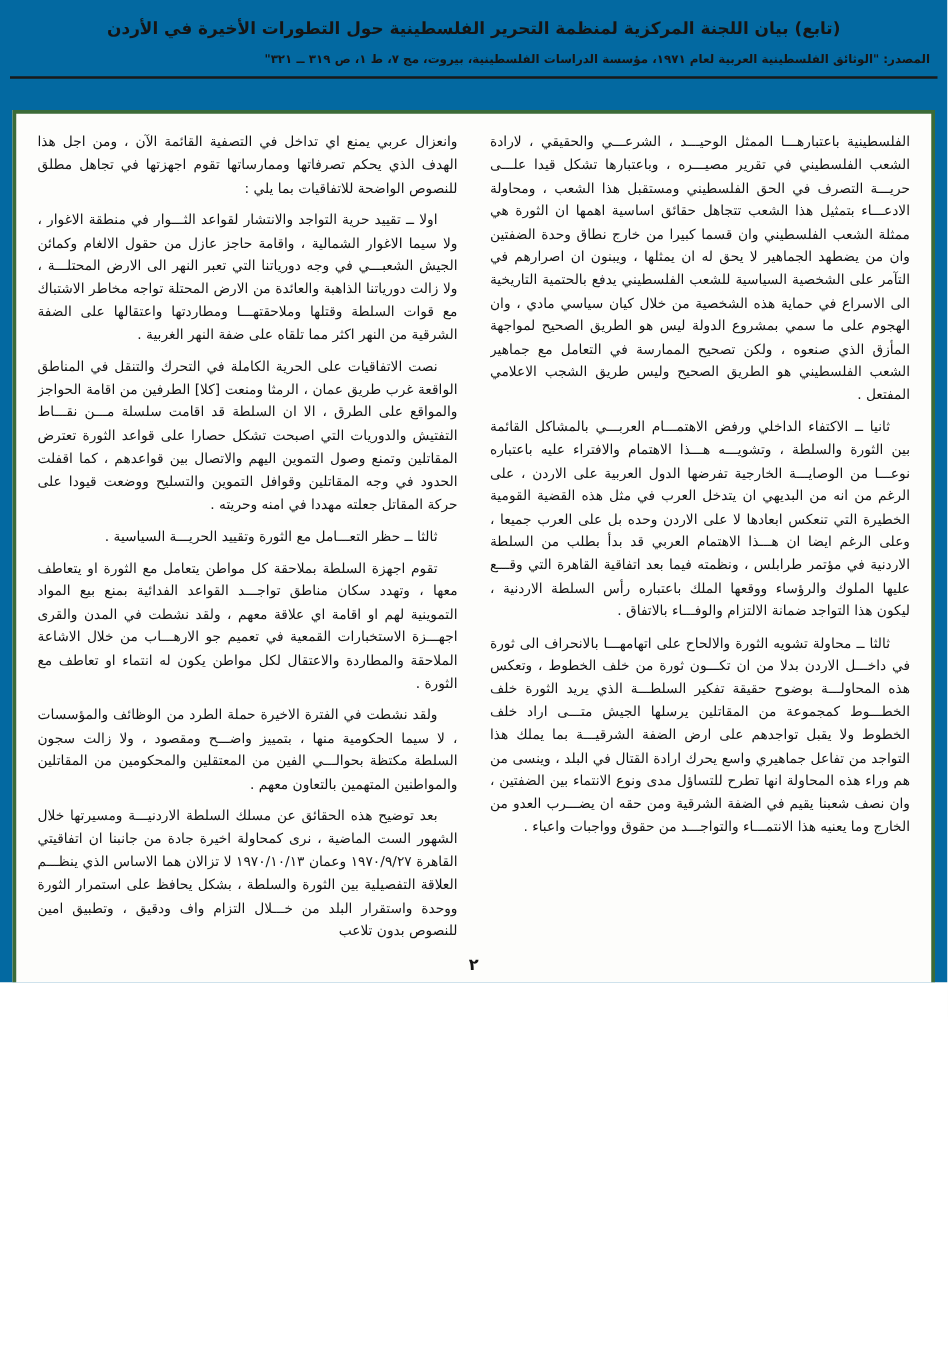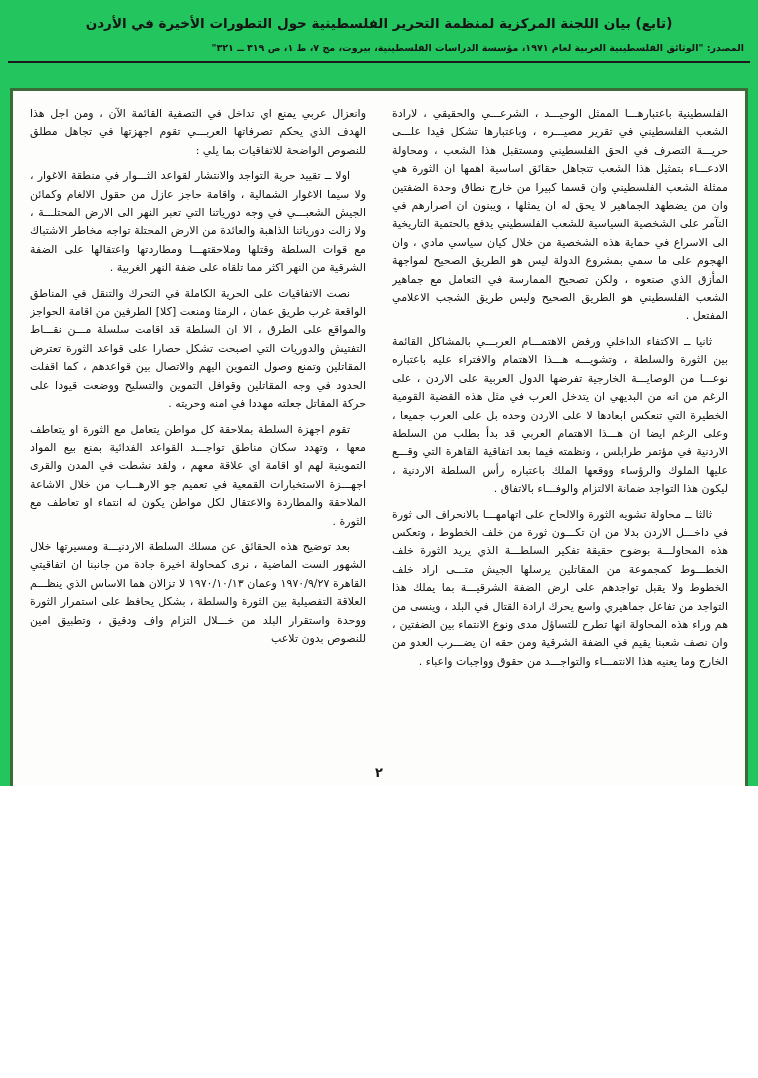--- a/index.html
+++ b/index.html
@@ -4,21 +4,21 @@
 <style>
   html, body {
     margin: 0;
     padding: 0;
     background: #ffffff;
   }
   .page {
     position: relative;
     width: 758px;
     height: 786px;
-    background: #22c55e;
+    background: #0369a1;
     font-family: "DejaVu Sans", sans-serif;
     color: #151515;
     overflow: hidden;
   }
   .header {
     padding-top: 14px;
   }
   .title {
     direction: rtl;
     text-align: center;
@@ -97,24 +97,26 @@
   </div>
 
   <div class="frame">
     <div class="columns">
       <div class="col">
           <p class="para">الفلسطينية باعتبارهـــا الممثل الوحيـــد ، الشرعـــي والحقيقي ، لارادة الشعب الفلسطيني في تقرير مصيـــره ، وباعتبارها تشكل قيدا علـــى حريـــة التصرف في الحق الفلسطيني ومستقبل هذا الشعب ، ومحاولة الادعـــاء بتمثيل هذا الشعب تتجاهل حقائق اساسية اهمها ان الثورة هي ممثلة الشعب الفلسطيني وان قسما كبيرا من خارج نطاق وحدة الضفتين وان من يضطهد الجماهير لا يحق له ان يمثلها ، ويبنون ان اصرارهم في التآمر على الشخصية السياسية للشعب الفلسطيني يدفع بالحتمية التاريخية الى الاسراع في حماية هذه الشخصية من خلال كيان سياسي مادي ، وان الهجوم على ما سمي بمشروع الدولة ليس هو الطريق الصحيح لمواجهة المأزق الذي صنعوه ، ولكن تصحيح الممارسة في التعامل مع جماهير الشعب الفلسطيني هو الطريق الصحيح وليس طريق الشجب الاعلامي المفتعل .</p>
           <p class="para">ثانيا ــ الاكتفاء الداخلي ورفض الاهتمـــام العربـــي بالمشاكل القائمة بين الثورة والسلطة ، وتشويـــه هـــذا الاهتمام والافتراء عليه باعتباره نوعـــا من الوصايـــة الخارجية تفرضها الدول العربية على الاردن ، على الرغم من انه من البديهي ان يتدخل العرب في مثل هذه القضية القومية الخطيرة التي تنعكس ابعادها لا على الاردن وحده بل على العرب جميعا ، وعلى الرغم ايضا ان هـــذا الاهتمام العربي قد بدأ بطلب من السلطة الاردنية في مؤتمر طرابلس ، ونظمته فيما بعد اتفاقية القاهرة التي وقـــع عليها الملوك والرؤساء ووقعها الملك باعتباره رأس السلطة الاردنية ، ليكون هذا التواجد ضمانة الالتزام والوفـــاء بالاتفاق .</p>
           <p class="para">ثالثا ــ محاولة تشويه الثورة والالحاح على اتهامهـــا بالانحراف الى ثورة في داخـــل الاردن بدلا من ان تكـــون ثورة من خلف الخطوط ، وتعكس هذه المحاولـــة بوضوح حقيقة تفكير السلطـــة الذي يريد الثورة خلف الخطـــوط كمجموعة من المقاتلين يرسلها الجيش متـــى اراد خلف الخطوط ولا يقبل تواجدهم على ارض الضفة الشرقيـــة بما يملك هذا التواجد من تفاعل جماهيري واسع يحرك ارادة القتال في البلد ، وينسى من هم وراء هذه المحاولة انها تطرح للتساؤل مدى ونوع الانتماء بين الضفتين ، وان نصف شعبنا يقيم في الضفة الشرقية ومن حقه ان يضـــرب العدو من الخارج وما يعنيه هذا الانتمـــاء والتواجـــد من حقوق وواجبات واعباء .</p>
         </div>
       <div class="col">
-          <p class="para">وانعزال عربي يمنع اي تداخل في التصفية القائمة الآن ، ومن اجل هذا الهدف الذي يحكم تصرفاتها العربـــي تقوم اجهزتها في تجاهل مطلق للنصوص الواضحة للاتفاقيات بما يلي :</p>
+          <p class="para">وانعزال عربي يمنع اي تداخل في التصفية القائمة الآن ، ومن اجل هذا الهدف الذي يحكم تصرفاتها وممارساتها تقوم اجهزتها في تجاهل مطلق للنصوص الواضحة للاتفاقيات بما يلي :</p>
           <p class="para">اولا ــ تقييد حرية التواجد والانتشار لقواعد الثـــوار في منطقة الاغوار ، ولا سيما الاغوار الشمالية ، واقامة حاجز عازل من حقول الالغام وكمائن الجيش الشعبـــي في وجه دورياتنا التي تعبر النهر الى الارض المحتلـــة ، ولا زالت دورياتنا الذاهبة والعائدة من الارض المحتلة تواجه مخاطر الاشتباك مع قوات السلطة وقتلها وملاحقتهـــا ومطاردتها واعتقالها على الضفة الشرقية من النهر اكثر مما تلقاه على ضفة النهر الغربية .</p>
           <p class="para">نصت الاتفاقيات على الحرية الكاملة في التحرك والتنقل في المناطق الواقعة غرب طريق عمان ، الرمثا ومنعت [كلا] الطرفين من اقامة الحواجز والمواقع على الطرق ، الا ان السلطة قد اقامت سلسلة مـــن نقـــاط التفتيش والدوريات التي اصبحت تشكل حصارا على قواعد الثورة تعترض المقاتلين وتمنع وصول التموين اليهم والاتصال بين قواعدهم ، كما اقفلت الحدود في وجه المقاتلين وقوافل التموين والتسليح ووضعت قيودا على حركة المقاتل جعلته مهددا في امنه وحريته .</p>
+          <p class="para">ثالثا ــ حظر التعـــامل مع الثورة وتقييد الحريـــة السياسية .</p>
           <p class="para">تقوم اجهزة السلطة بملاحقة كل مواطن يتعامل مع الثورة او يتعاطف معها ، وتهدد سكان مناطق تواجـــد القواعد الفدائية بمنع بيع المواد التموينية لهم او اقامة اي علاقة معهم ، ولقد نشطت في المدن والقرى اجهـــزة الاستخبارات القمعية في تعميم جو الارهـــاب من خلال الاشاعة الملاحقة والمطاردة والاعتقال لكل مواطن يكون له انتماء او تعاطف مع الثورة .</p>
+          <p class="para">ولقد نشطت في الفترة الاخيرة حملة الطرد من الوظائف والمؤسسات ، لا سيما الحكومية منها ، بتمييز واضـــح ومقصود ، ولا زالت سجون السلطة مكتظة بحوالـــي الفين من المعتقلين والمحكومين من المقاتلين والمواطنين المتهمين بالتعاون معهم .</p>
           <p class="para">بعد توضيح هذه الحقائق عن مسلك السلطة الاردنيـــة ومسيرتها خلال الشهور الست الماضية ، نرى كمحاولة اخيرة جادة من جانبنا ان اتفاقيتي القاهرة ١٩٧٠/٩/٢٧ وعمان ١٩٧٠/١٠/١٣ لا تزالان هما الاساس الذي ينظـــم العلاقة التفصيلية بين الثورة والسلطة ، بشكل يحافظ على استمرار الثورة ووحدة واستقرار البلد من خـــلال التزام واف ودقيق ، وتطبيق امين للنصوص بدون تلاعب</p>
         </div>
     </div>
   </div>
 
   <div class="page-number">٢</div>
 
 </div>
 
 </body></html>

